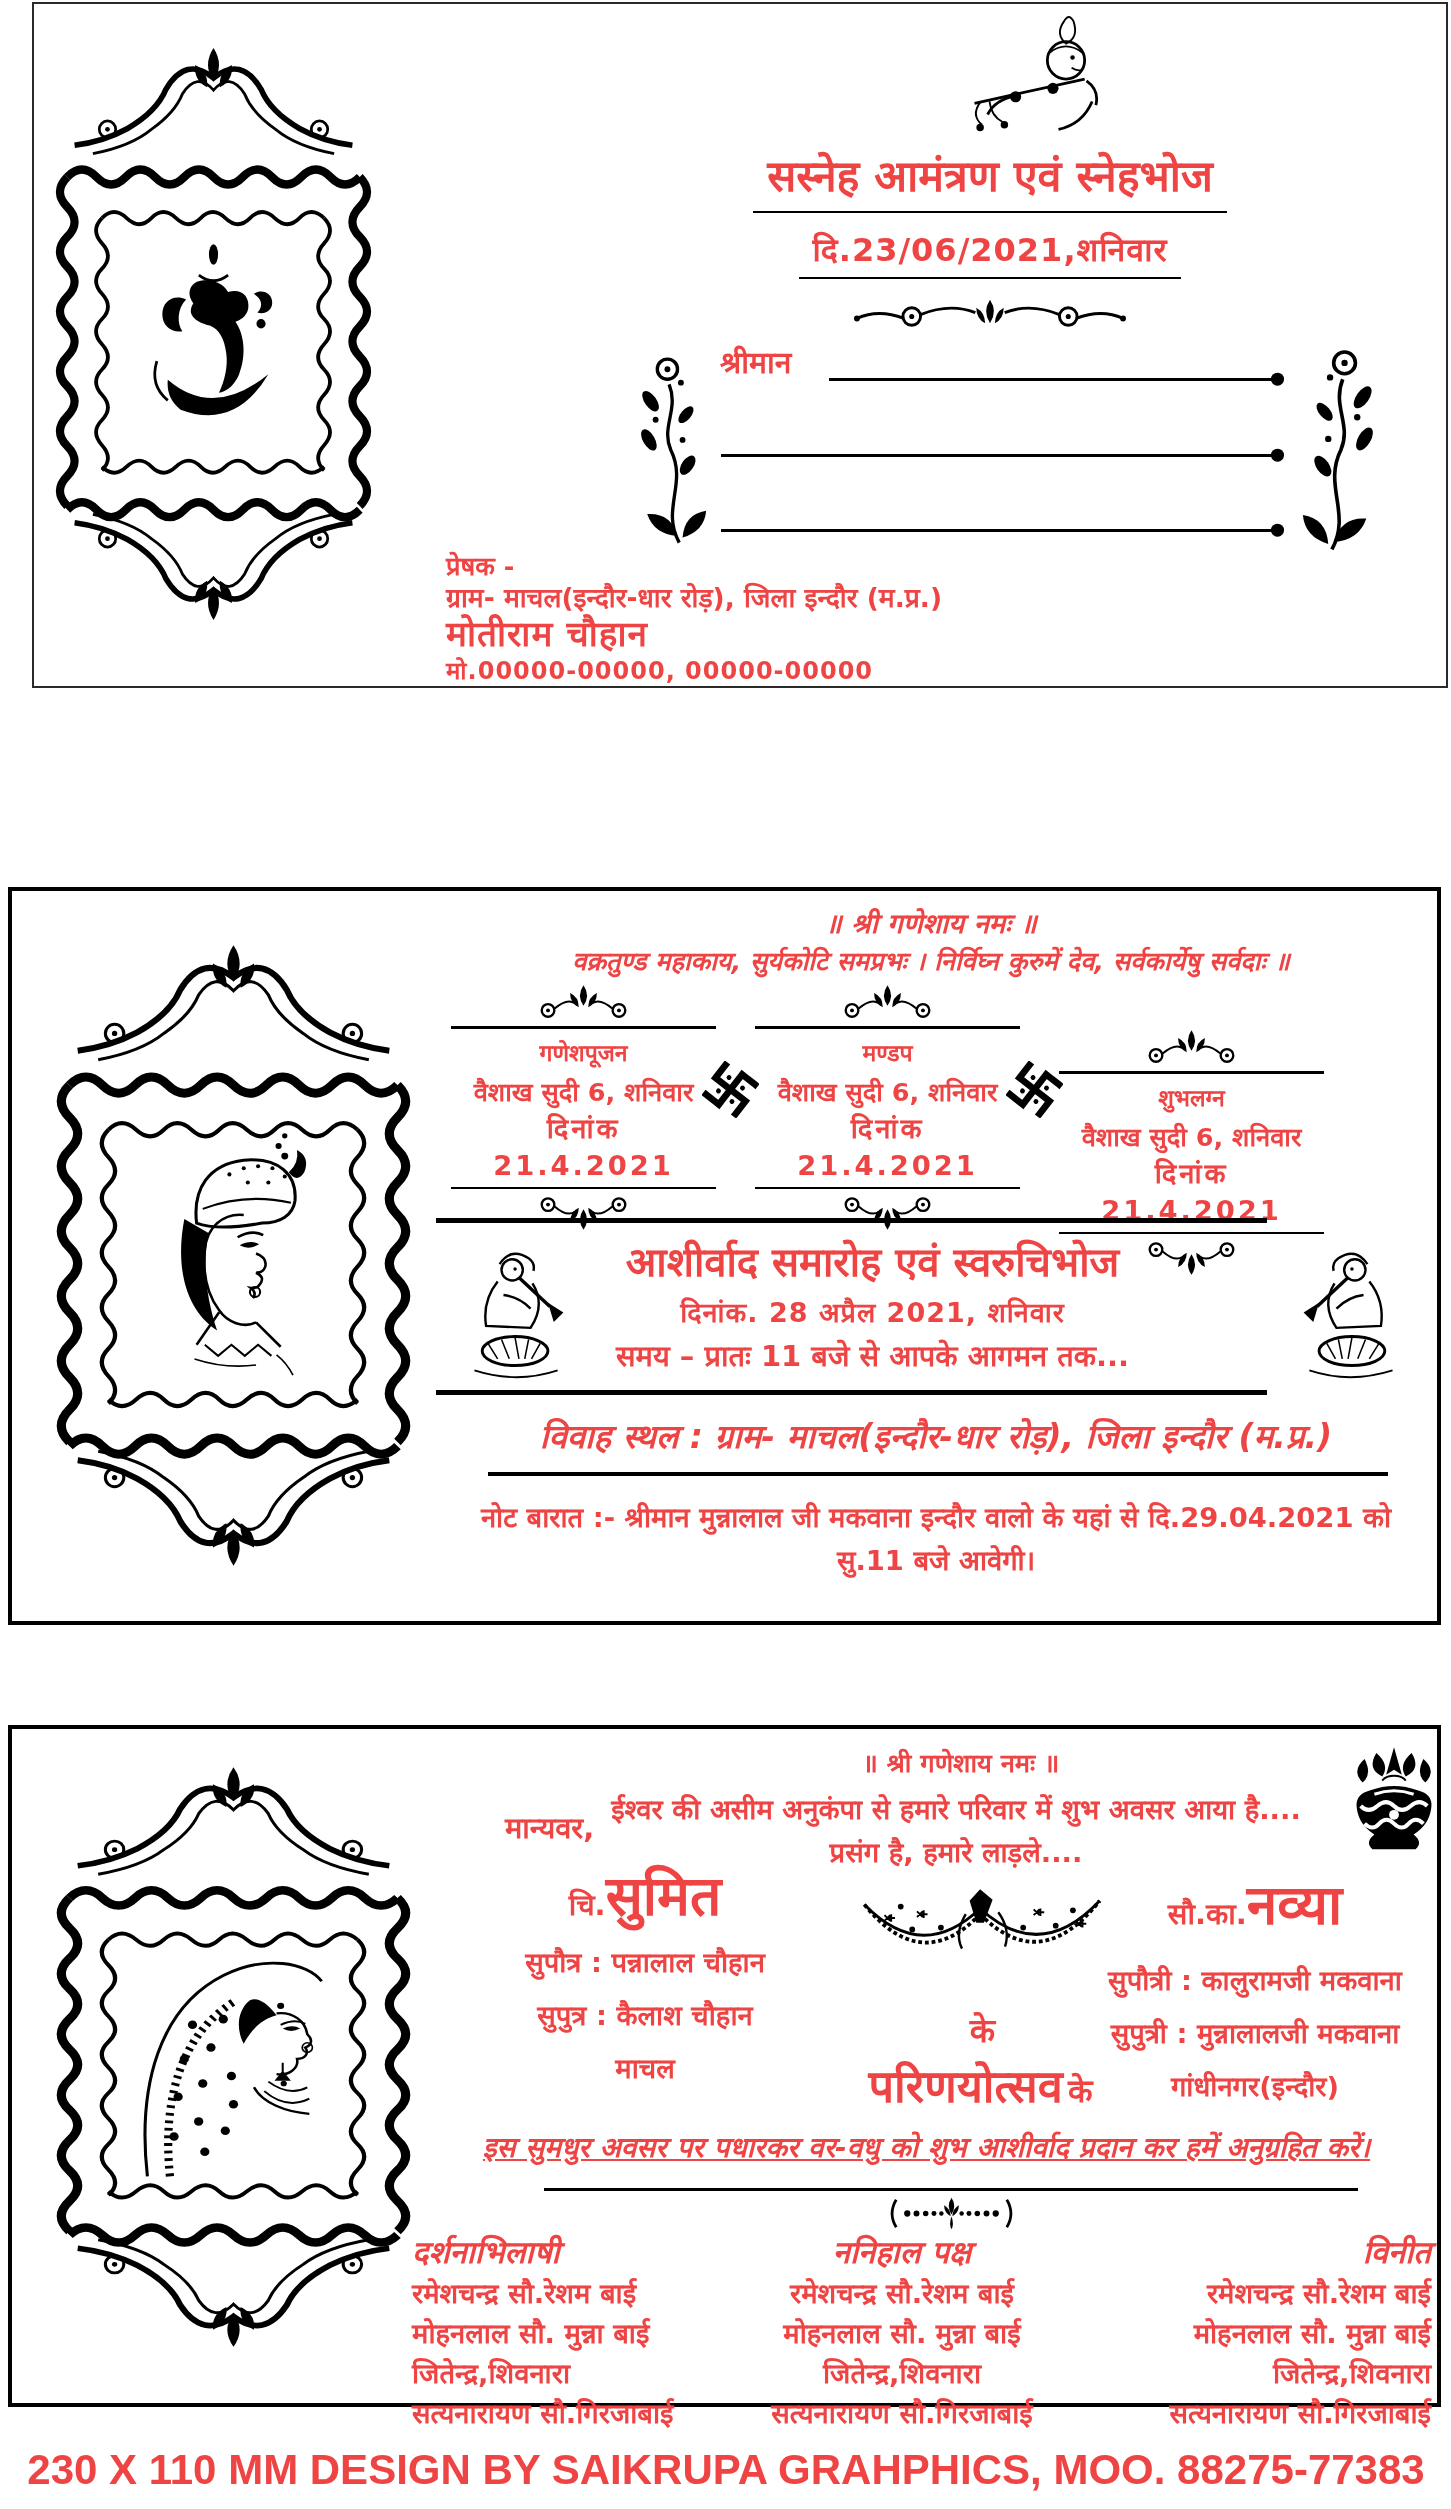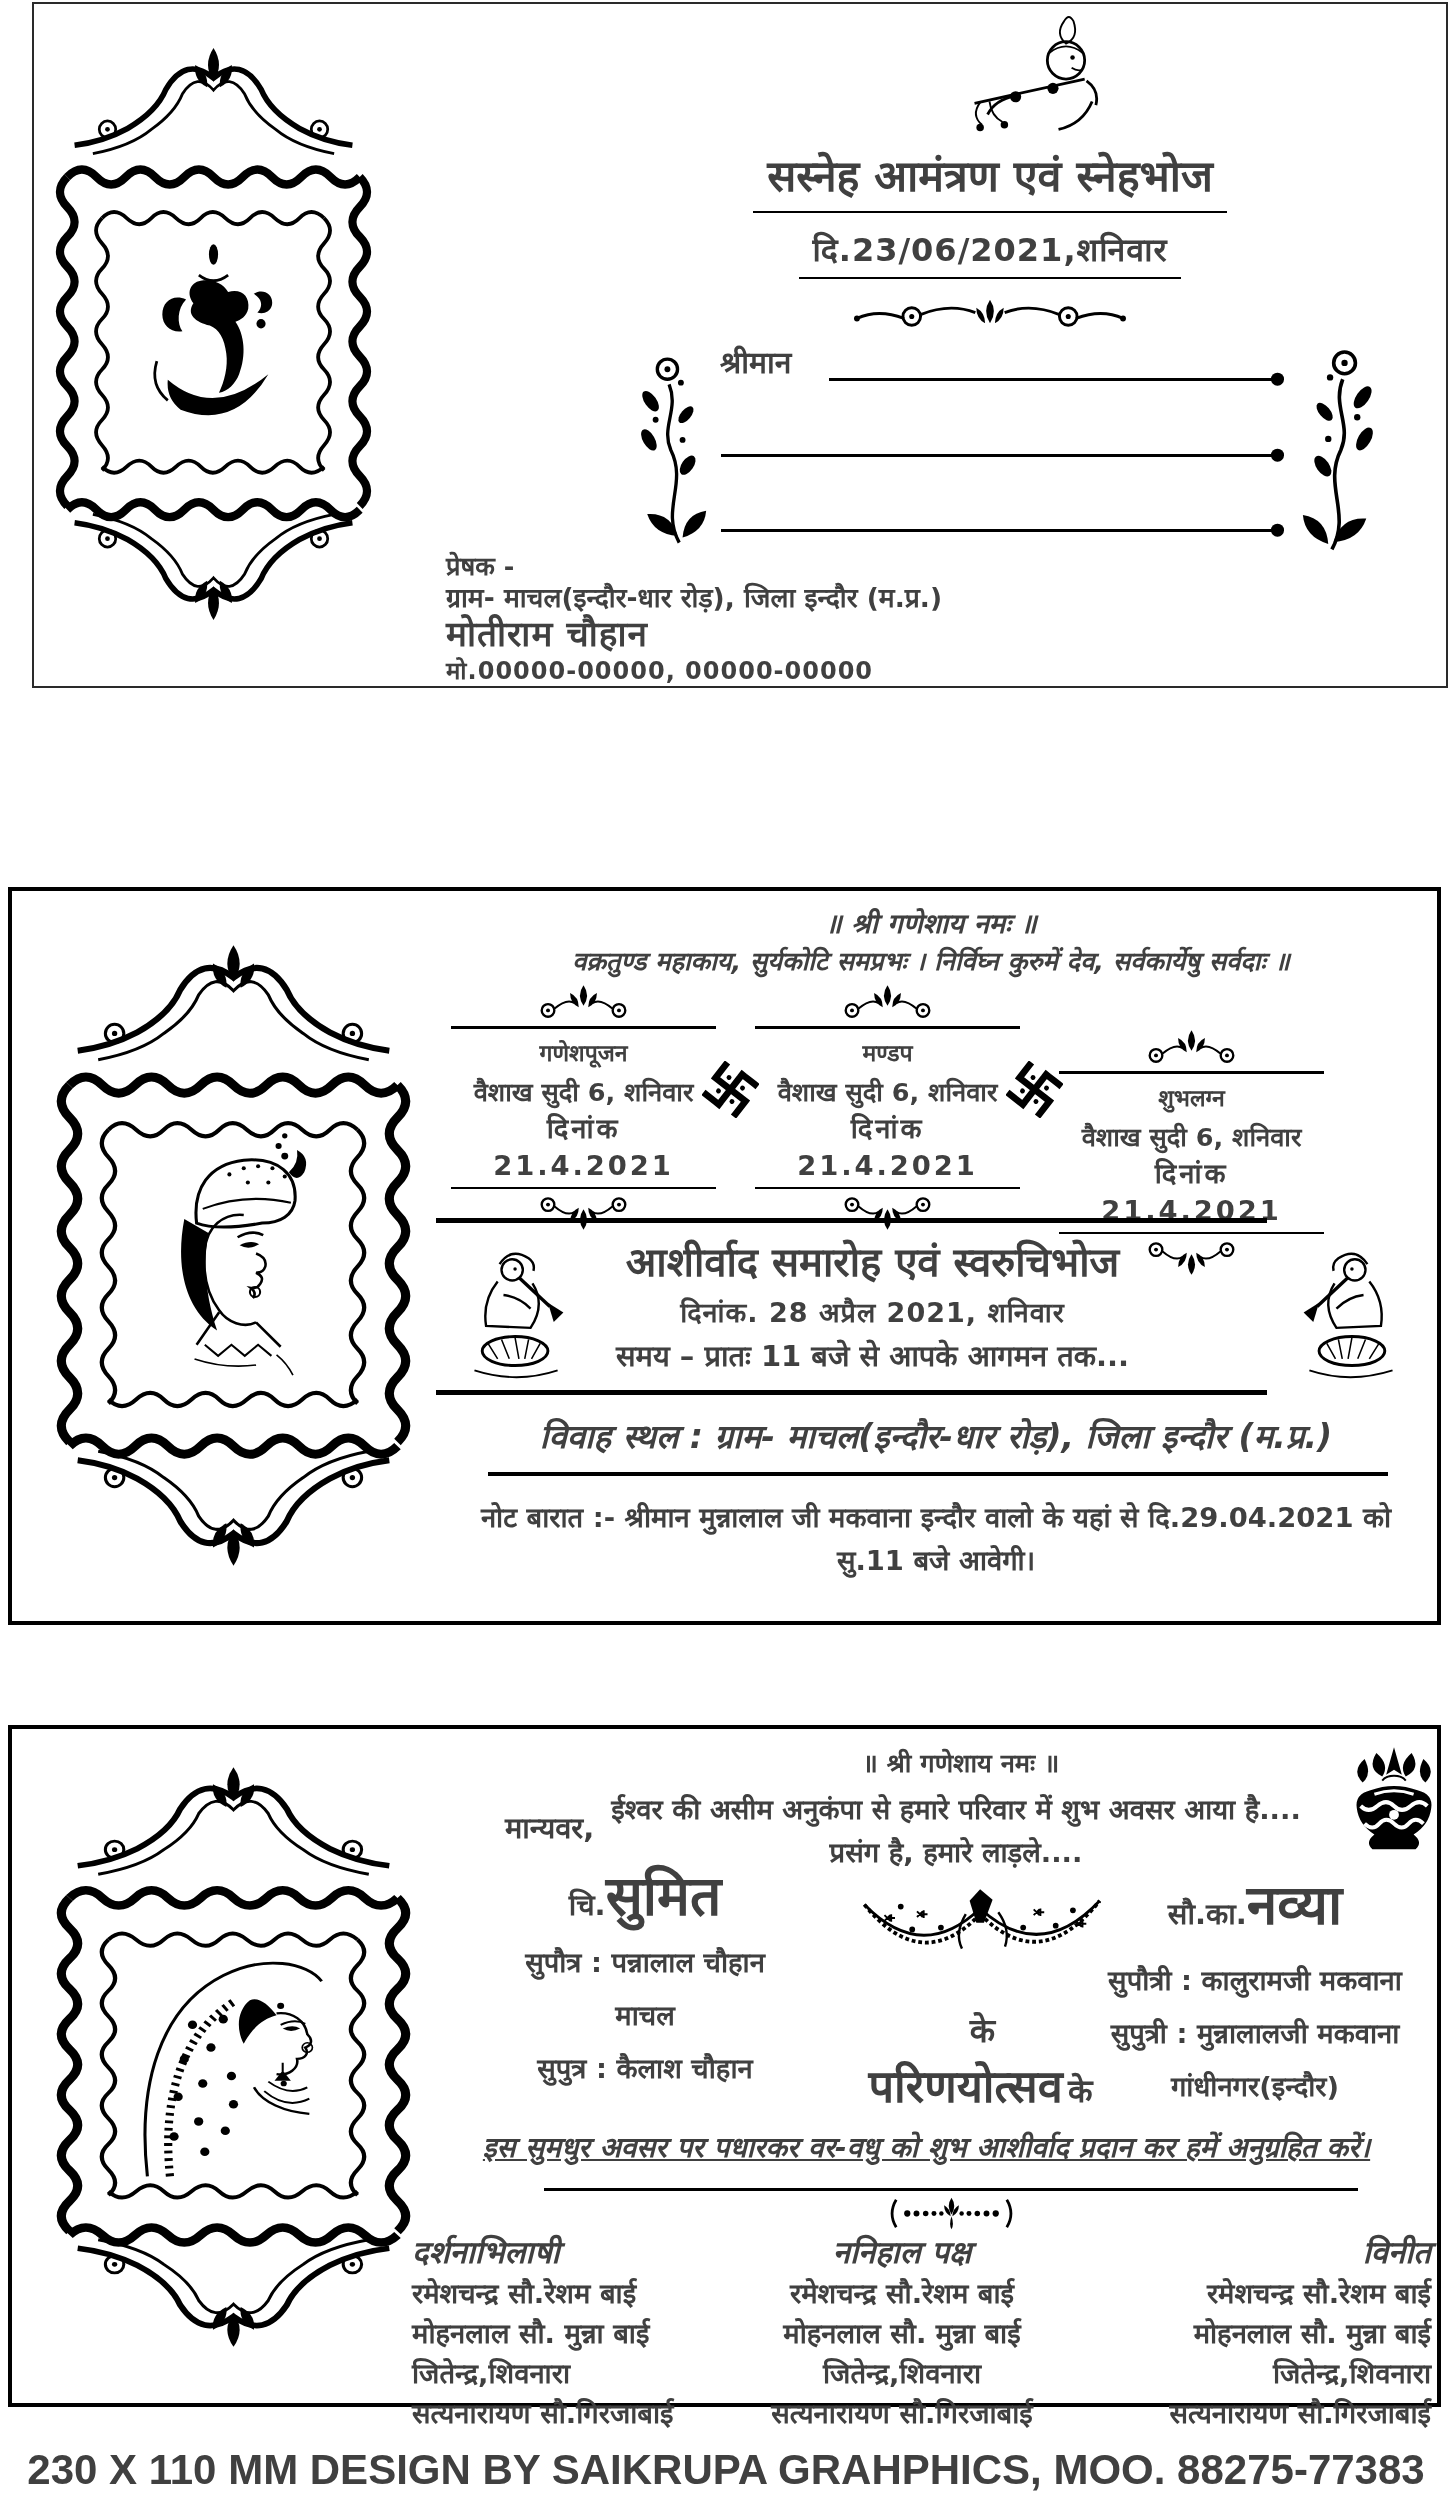--- a/index.html
+++ b/index.html
@@ -1,16 +1,16 @@
 <!DOCTYPE html>
 <html><head>
 <meta charset="utf-8">
 <style>
   html,body{margin:0;padding:0;background:#fff;}
-  .page{position:relative;width:1452px;height:2509px;background:#fff;color:#404040;
+  .page{position:relative;width:1452px;height:2509px;background:#fff;color:#ef4444;
         font-family:"DejaVu Sans",sans-serif;overflow:hidden;}
   .abs{position:absolute;}
   .ctr{text-align:center;}
   .b{font-weight:700;}
   .i{font-style:italic;}
   .panel-thin{border:2px solid #2a2a2a;}
   .panel-thick{border:4.9px solid #000;}
   .rule{background:#000;}
   .lineb{position:absolute;height:2.9px;background:#000;}
   .lineb::after{content:"";position:absolute;right:-5.9px;top:50%;transform:translateY(-50%);
@@ -436,22 +436,22 @@
     </svg>
 
   <div class="abs ctr b" style="left:461px;top:1790px;width:990px;font-size:27.4px;">ईश्वर की असीम अनुकंपा से हमारे परिवार में  शुभ अवसर आया है....</div>
   <div class="abs ctr b" style="left:461px;top:1833px;width:990px;font-size:27.4px;">प्रसंग है, हमारे लाड़ले....</div>
 
   <div class="abs ctr" style="left:449px;top:1870px;width:392px;">
     <div style="line-height:52px;">
       <span class="b" style="font-size:29px;">चि.</span><span class="b" style="font-size:55px;">सुमित</span>
     </div>
     <div class="b" style="font-size:27.4px;line-height:53px;">सुपौत्र : पन्नालाल चौहान</div>
+    <div class="b" style="font-size:27.4px;line-height:53px;">सुपुत्र : कैलाश चौहान</div>
     <div class="b" style="font-size:27.4px;line-height:53px;">माचल</div>
-    <div class="b" style="font-size:27.4px;line-height:53px;">सुपुत्र : कैलाश चौहान</div>
   </div>
 
   <svg class="abs sv" style="left:858px;top:1874px" width="250" height="110" viewBox="0 0 260 115">
       <use href="#bandhanwar"></use>
     </svg>
 
   <div class="abs ctr" style="left:1059px;top:1870px;width:392px;">
     <div style="line-height:71px;">
       <span class="b" style="font-size:29px;">सौ.का.</span><span class="b" style="font-size:55px;">नव्या</span>
     </div>

